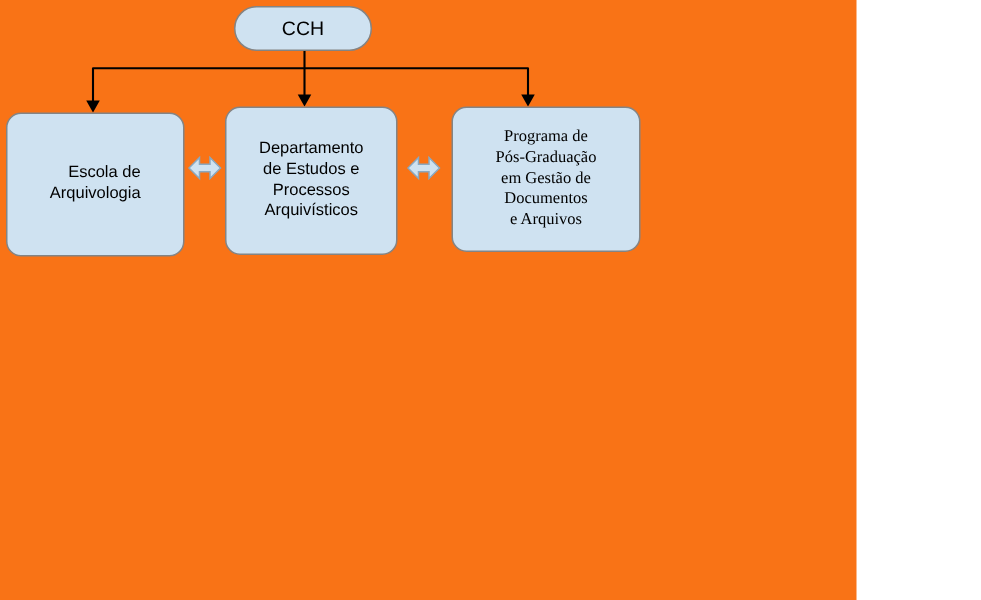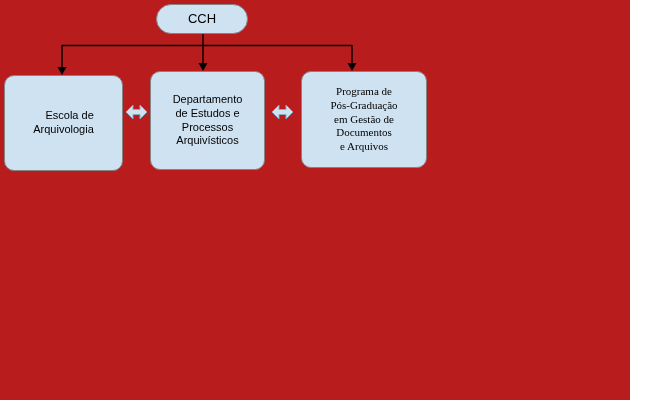--- a/index.html
+++ b/index.html
@@ -3,23 +3,23 @@
 <meta charset="utf-8">
 <style>
   html, body {
     margin: 0;
     padding: 0;
     background: #ffffff;
     font-family: "Liberation Sans", sans-serif;
   }
   .canvas {
     position: relative;
-    width: 630px;
+    width: 571px;
     height: 400px;
-    background: #b91c1c;
+    background: #f97316;
     overflow: hidden;
   }
   .connectors {
     position: absolute;
     left: 0;
     top: 0;
     pointer-events: none;
   }
   .node {
     position: absolute;

